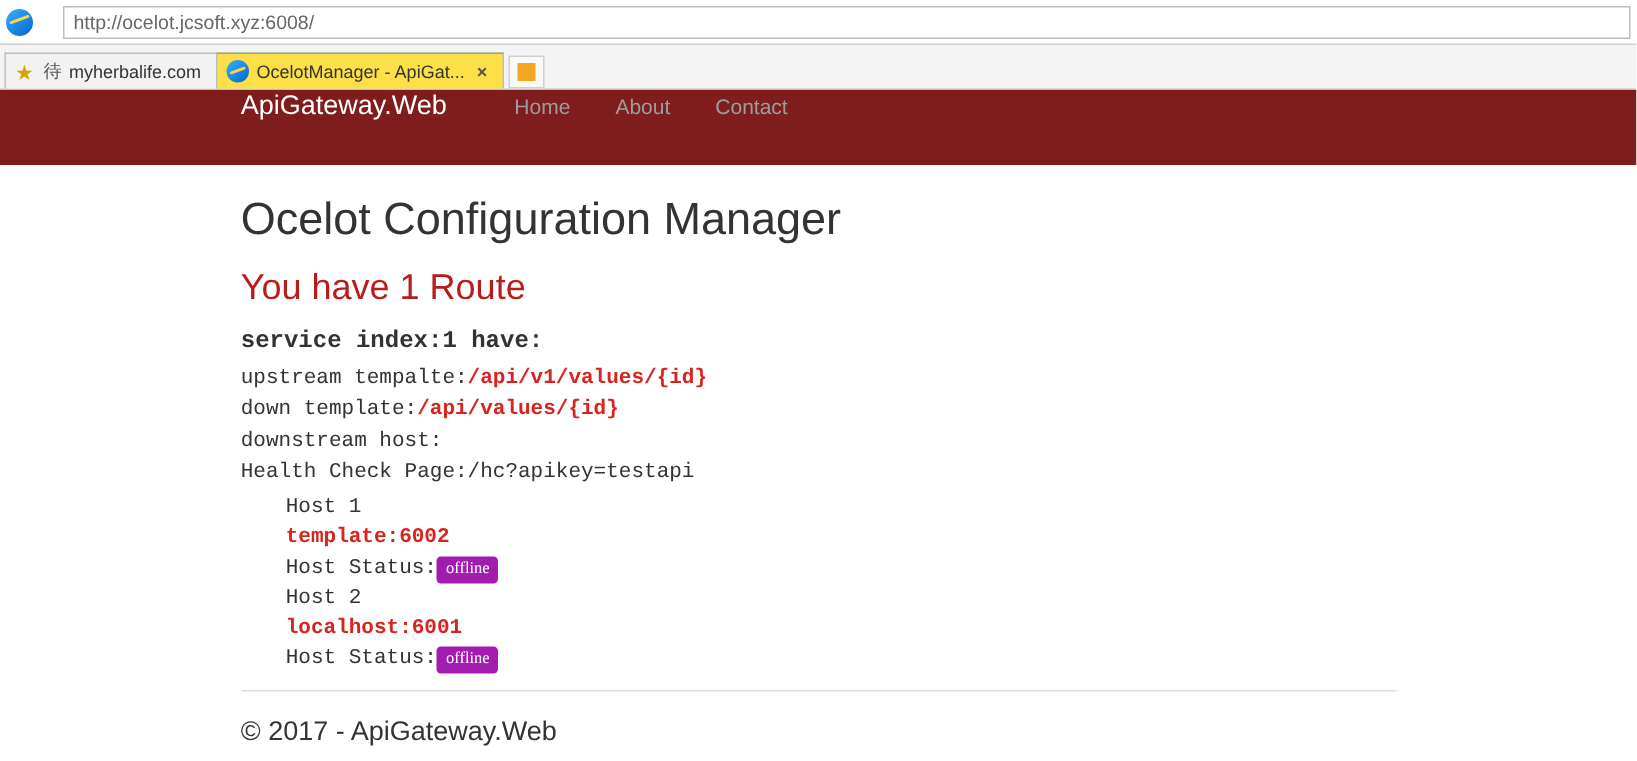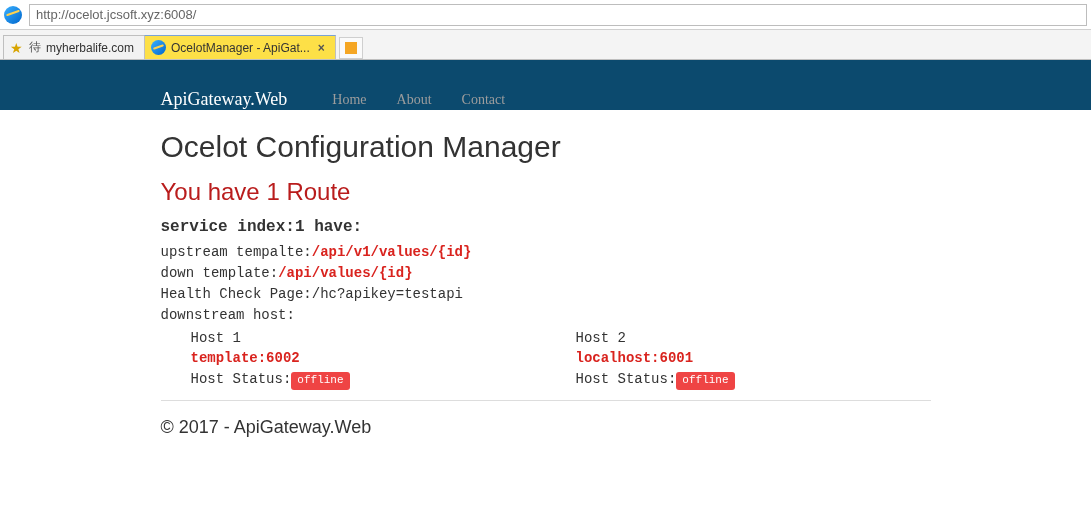--- a/index.html
+++ b/index.html
@@ -12,21 +12,21 @@
     }
 
     
     .addr-bar {
       height: 30px;
       background: #fff;
       border-bottom: 1px solid #d0d0d0;
       display: flex;
       align-items: center;
       padding: 0 4px;
-      gap: 7px;
+      gap: 20px;
     }
     .ie-icon {
       width: 18px; height: 18px;
       border-radius: 50%;
       background: linear-gradient(135deg, #3ab0ff 0%, #0066cc 100%);
       position: relative;
       display: inline-block;
     }
     .ie-icon::after {
       content: "";
@@ -108,27 +108,26 @@
     .orange-square {
       width: 12px; height: 12px;
       background: #f5a623;
       display: inline-block;
     }
     .ie-icon.small { width: 15px; height: 15px; }
     .cjk { font-size: 12px; color: #555; }
 
     
     .navbar {
-      background: #0c4a6e;
+      background: #7f1d1d;
       color: #9d9d9d;
       height: 50px;
       display: flex;
-      align-items: flex-end;
+      align-items: flex-start;
       padding: 0 0;
-      font-family: Liberation Serif, serif;
     }
     .navcontainer {
       width: 100%;
       max-width: 800px;
       margin: 0 auto;
       padding: 0 15px;
       display: flex;
       align-items: center;
     }
     .brand {
@@ -173,37 +172,38 @@
       font-family: Consolas, "Courier New", monospace;
       font-size: 14px;
       color: #333;
       line-height: 1.5;
     }
     .red { color: #d9231e; font-weight: bold; }
     .hosts {
       display: flex;
       margin-top: 2px;
       margin-bottom: 4px;
+      flex-direction: column;
     }
     .host {
       flex: 1;
       padding-left: 30px;
       font-family: Consolas, "Courier New", monospace;
       font-size: 14px;
       color: #333;
       line-height: 1.45;
     }
     .badge {
       display: inline-block;
-      background: #ef4444;
+      background: #a21caf;
       color: #fff;
       font-size: 11px;
       padding: 1px 6px;
       border-radius: 3px;
-      font-family: Liberation Mono, monospace;
+      font-family: Liberation Serif, serif;
     }
     hr.ft {
       border: none;
       border-top: 1px solid #ddd;
       margin: 10px 0 16px;
     }
     .footer {
       font-size: 18px;
       color: #333;
     }
@@ -248,24 +248,24 @@
   <h3 class="subtitle">You have 1 Route</h3>
 
   <h4 class="service">service index:1 have:</h4>
 
   <div class="mono">
     <span>upstream tempalte:</span><span class="red">/api/v1/values/{id}</span>
   </div>
   <div class="mono">
     <span>down template:</span><span class="red">/api/values/{id}</span>
   </div>
+  <div class="mono">downstream host:</div>
   <div class="mono">
     <span>Health Check Page:</span><span>/hc?apikey=testapi</span>
   </div>
-  <div class="mono">downstream host:</div>
 
   <div class="hosts">
     <div class="host">
       <div>Host 1</div>
       <div class="red">template:6002</div>
       <div>
         <span>Host Status:</span><span class="badge">offline</span>
       </div>
     </div>
     <div class="host">

